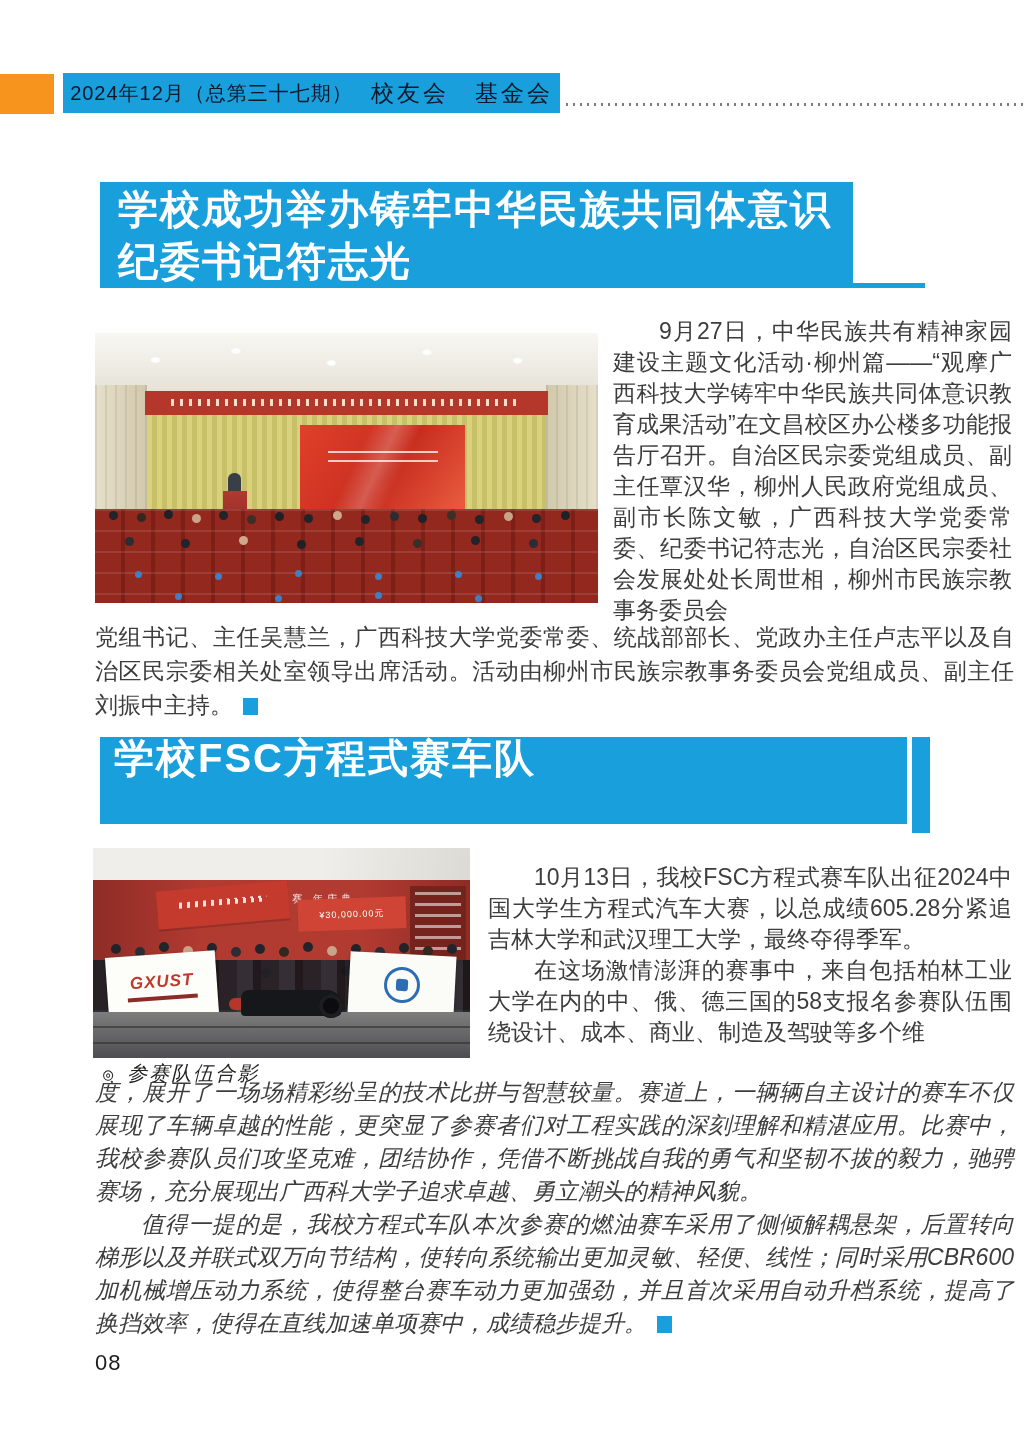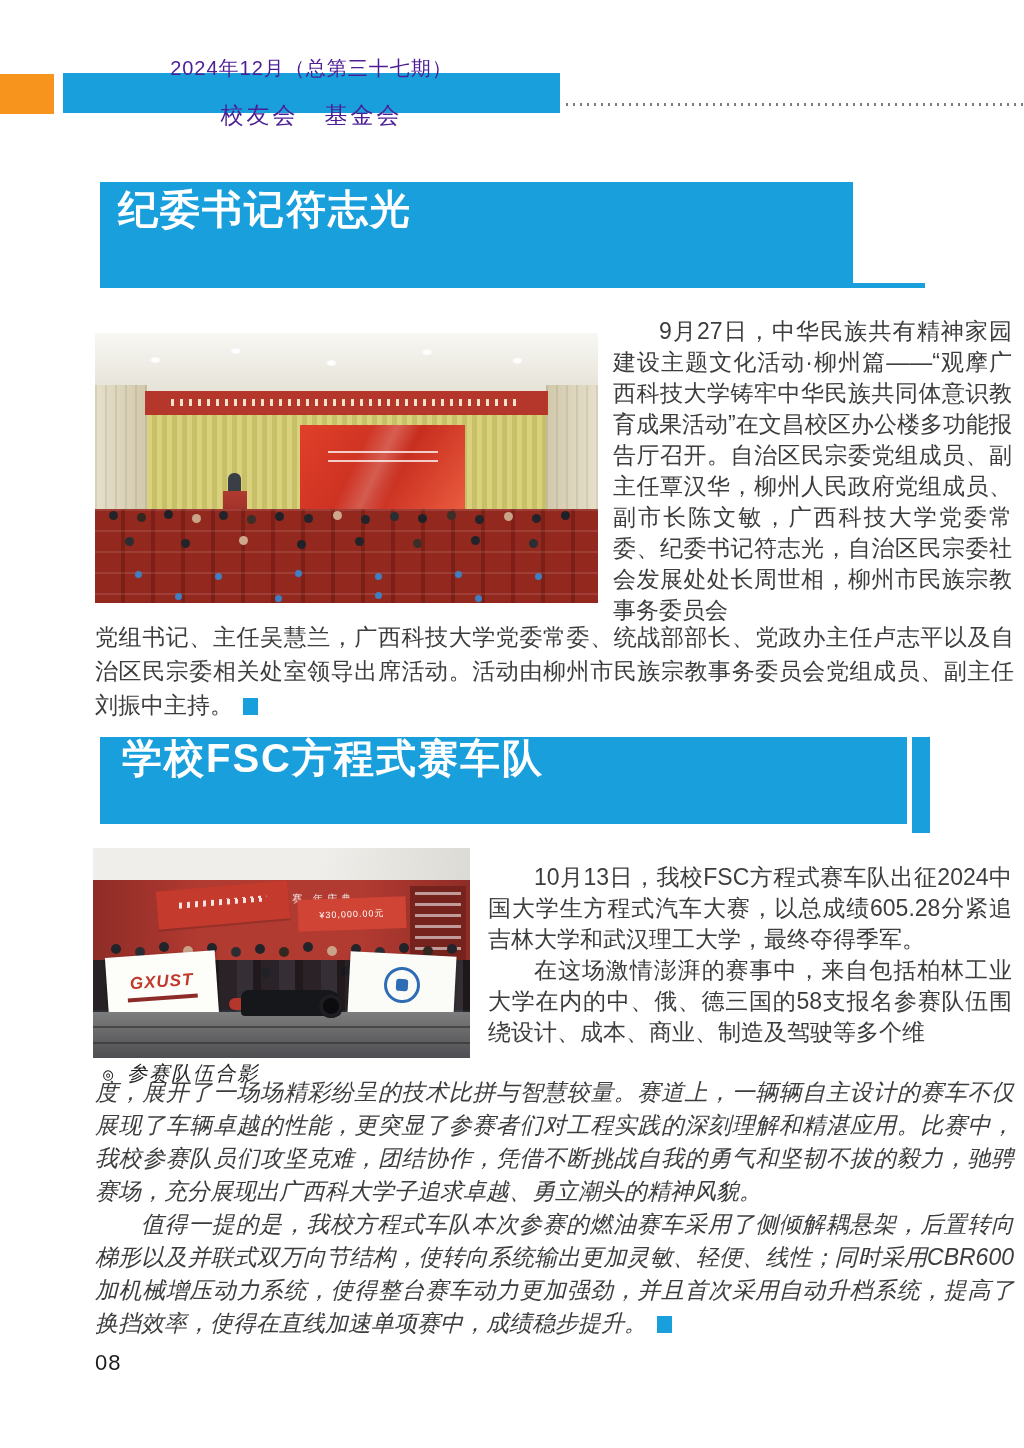--- a/index.html
+++ b/index.html
@@ -2,32 +2,32 @@
 <html><head>
 <meta charset="utf-8">
 <style>
   html,body{margin:0;padding:0;background:#ffffff;}
   .page{position:relative;width:1024px;height:1448px;background:#ffffff;overflow:hidden;
         font-family:"Liberation Sans","DejaVu Sans",sans-serif;}
 
   
   .orange-block{position:absolute;left:0;top:74px;width:54px;height:40px;background:#F7941E;}
   .header-bar{position:absolute;left:63px;top:73px;width:497px;height:40px;background:#189FDC;
-              color:#4c1d95;display:flex;align-items:center;justify-content:center;gap:18px;flex-direction:column;}
+              color:#0f172a;display:flex;align-items:center;justify-content:center;gap:18px;}
   .header-issue{font-size:20px;letter-spacing:1px;}
   .header-orgs{font-size:23px;font-weight:normal;font-family:"Liberation Serif","DejaVu Serif",serif;letter-spacing:3px;}
   .dotline{position:absolute;left:566px;top:103px;width:457px;height:3px;
            background:repeating-linear-gradient(90deg,#7d7d7d 0 2px,transparent 2px 7px);}
 
   
   .banner{position:absolute;background:#189FDC;color:#fff;font-weight:bold;}
   .banner1{left:100px;top:182px;width:753px;height:106px;padding-left:18px;box-sizing:border-box;}
   .banner1 .bl{font-size:40px;line-height:50px;letter-spacing:2px;margin-top:2px;}
   .banner1-tail{position:absolute;left:853px;top:283px;width:72px;height:5px;background:#189FDC;}
-  .banner2{left:100px;top:737px;width:807px;height:87px;padding-left:22px;box-sizing:border-box;}
+  .banner2{left:100px;top:737px;width:807px;height:87px;padding-left:14px;box-sizing:border-box;}
   .banner2 .bl{font-size:40px;line-height:43px;letter-spacing:2px;}
   .banner2-tab{position:absolute;left:912px;top:737px;width:18px;height:96px;background:#189FDC;}
 
   
   .bodytext{position:absolute;color:#3d3d3d;text-align:justify;}
   .col1{left:613px;top:316px;width:399px;font-size:23px;line-height:31px;}
   .full1{left:95px;top:620px;width:919px;font-size:23px;line-height:34px;}
   .col2{left:488px;top:862px;width:524px;font-size:23px;line-height:31px;}
   .full2{left:95px;top:1076px;width:919px;font-size:23px;line-height:33px;font-style:italic;}
   .bodytext p{margin:0;}
@@ -135,20 +135,21 @@
 <div class="page">
 
   <div class="orange-block"></div>
   <div class="header-bar">
     <span class="header-issue">2024年12月（总第三十七期）</span>
     <span class="header-orgs">校友会　基金会</span>
   </div>
   <div class="dotline"></div>
 
   <div class="banner banner1">
+    <div class="bl">学校成功举办铸牢中华民族共同体意识</div>
     <div class="bl">纪委书记符志光</div>
   </div>
   <div class="banner1-tail"></div>
 
   <div class="photo1">
     <div class="p1-ceiling"></div>
     <div class="p1-wall-l"></div>
     <div class="p1-wall-r"></div>
     <div class="p1-banner">
       <div class="p1-banner-text"></div>

